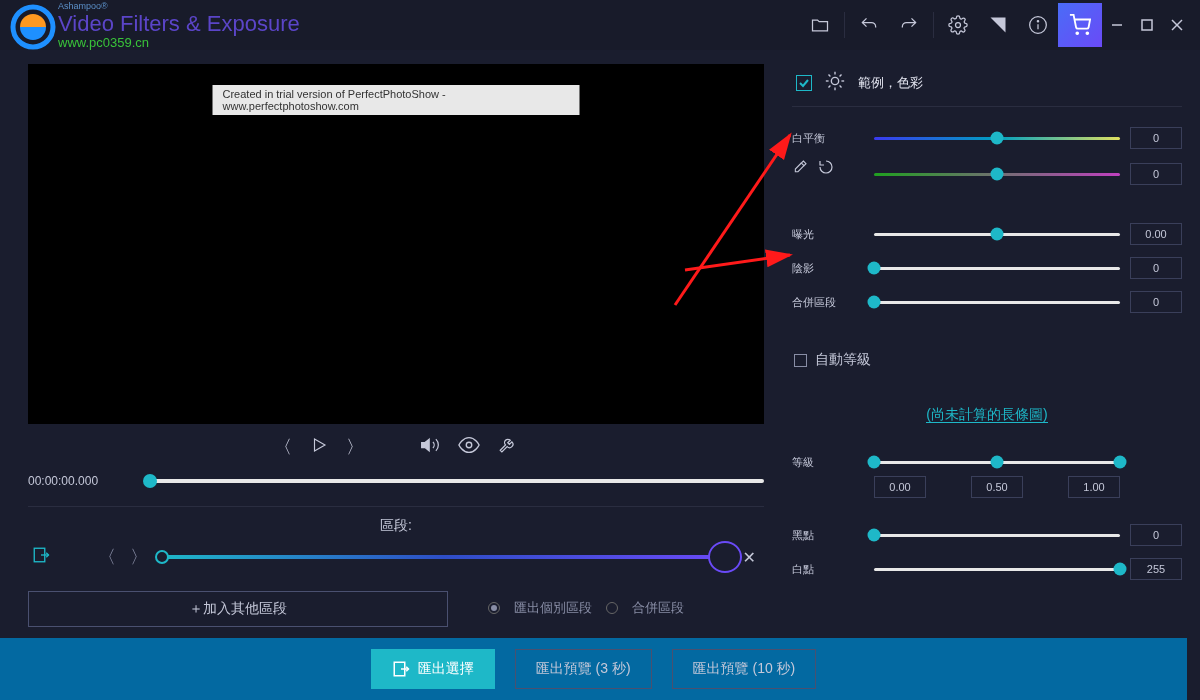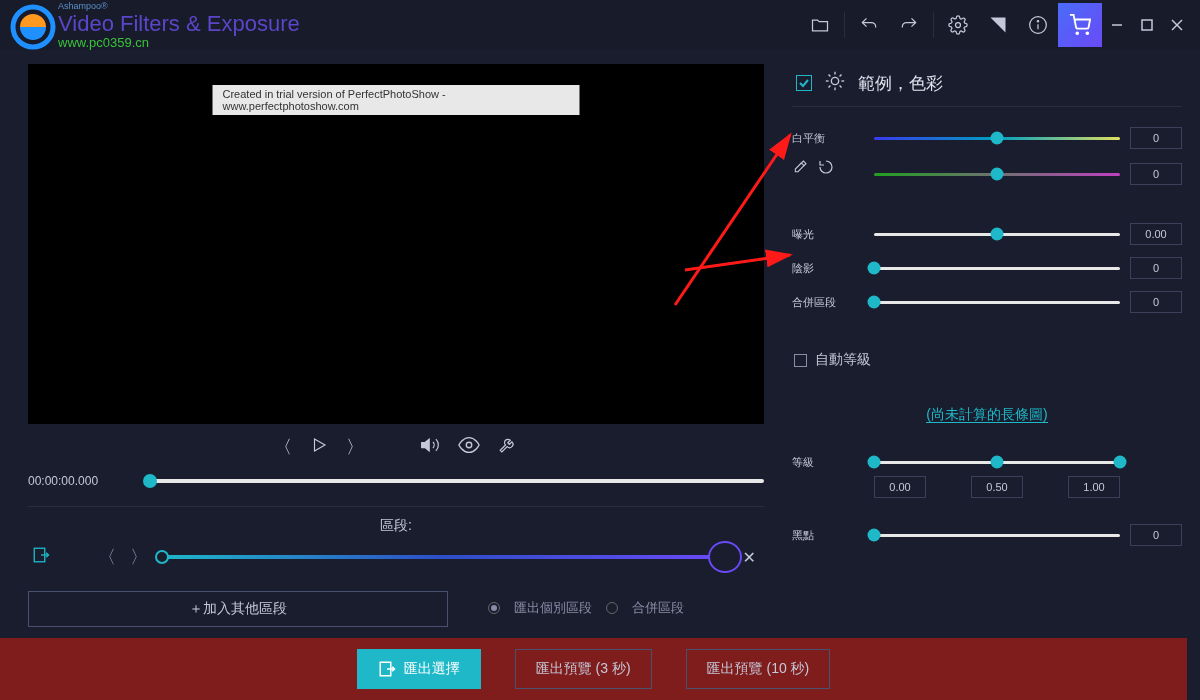--- a/index.html
+++ b/index.html
@@ -52,21 +52,21 @@
 .add-seg-btn { margin-top: 22px; border: 1px solid #4a5070; padding: 8px; text-align: center; font-size: 14px; cursor: pointer; width: 420px; color: #c5c8d9; }
 
 .export-radio-row { display: flex; align-items: center; gap: 14px; font-size: 13px; color: #888da5; margin-top: -28px; margin-left: 460px; }
 .radio-dot { width: 12px; height: 12px; border: 1px solid #666; border-radius: 50%; display: inline-flex; align-items: center; justify-content: center; }
 .radio-dot.sel::after { content: ''; width: 6px; height: 6px; background: #888da5; border-radius: 50%; }
 
 
 .panel-header { display: flex; align-items: center; gap: 12px; padding: 6px 4px 10px 4px; border-bottom: 1px solid #2a2d40; margin-bottom: 14px; }
 .panel-check { width: 16px; height: 16px; border: 1px solid #1eb8c8; display: flex; align-items: center; justify-content: center; }
 .panel-check svg { stroke: #1eb8c8; }
-.panel-title { font-size: 17px; color: #e2e4ef; }
+.panel-title { font-size: 13px; color: #e2e4ef; }
 
 .ctrl-row { display: flex; align-items: center; padding: 6px 0; gap: 10px; }
 .ctrl-label { width: 72px; font-size: 11px; color: #c5c8d9; }
 .ctrl-slider { flex: 1; position: relative; height: 16px; display: flex; align-items: center; }
 .slider-track { width: 100%; height: 3px; border-radius: 2px; position: relative; }
 .slider-knob { position: absolute; top: 50%; transform: translate(-50%,-50%); width: 13px; height: 13px; background: #1eb8c8; border-radius: 50%; }
 .ctrl-val { width: 52px; height: 22px; border: 1px solid #3a3f5a; font-size: 11px; display: flex; align-items: center; justify-content: center; color: #c5c8d9; }
 
 .wb-row1 .slider-track { background: linear-gradient(90deg, #3a3af0, #00a0c0, #e0e060); }
 .wb-row2 .slider-track { background: linear-gradient(90deg, #20a020, #707070, #c040c0); }
@@ -77,21 +77,21 @@
 
 .section-gap { height: 26px; }
 
 .auto-level { display: flex; align-items: center; gap: 8px; padding: 6px 0 6px 2px; font-size: 14px; }
 .box { width: 13px; height: 13px; border: 1px solid #888da5; }
 
 .histo-link { text-align: center; margin: 30px 0 24px 0; }
 .histo-link span { color: #1eb8c8; font-size: 14px; border-bottom: 1px solid #1eb8c8; cursor: pointer; }
 
 
-.bottombar { position: absolute; bottom: 0; left: 0; right: 13px; height: 62px; background: #7f1d1d; display: flex; align-items: center; justify-content: center; gap: 34px; }
+.bottombar { position: absolute; bottom: 0; left: 0; right: 13px; height: 62px; background: #0369a1; display: flex; align-items: center; justify-content: center; gap: 20px; }
 .bbtn { border: 1px solid #4a5070; padding: 10px 20px; font-size: 14px; color: #c5c8d9; cursor: pointer; display: flex; align-items: center; gap: 8px; }
 .bbtn.primary { background: #1eb8c8; border-color: #1eb8c8; color: #fff; }
 
 
 .arrow-svg { position: absolute; pointer-events: none; }
 
 
 .range3 { position: relative; }
 .range3 .slider-track { background: #e8e8e8; }
 
@@ -372,20 +372,28 @@
 
     <div style="height:14px"></div>
 
     <div class="ctrl-row">
       <div class="ctrl-label">黑點</div>
       <div class="ctrl-slider">
         <div class="slider-track plain-track-white"></div>
         <div class="slider-knob" style="left:0%"></div>
       </div>
       <div class="ctrl-val">0</div>
+    </div>
+    <div class="ctrl-row">
+      <div class="ctrl-label">白點</div>
+      <div class="ctrl-slider">
+        <div class="slider-track plain-track-white"></div>
+        <div class="slider-knob" style="left:100%"></div>
+      </div>
+      <div class="ctrl-val">255</div>
     </div>
   </div>
 </div>
 
 <div class="bottombar">
   <div class="bbtn primary">
     <svg width="18" height="18" viewBox="0 0 24 24" fill="none" stroke="#fff" stroke-width="2">
         <rect x="3" y="3" width="14" height="18"></rect>
         <path d="M12 12h10"></path>
         <path d="M19 9l3 3-3 3"></path>

